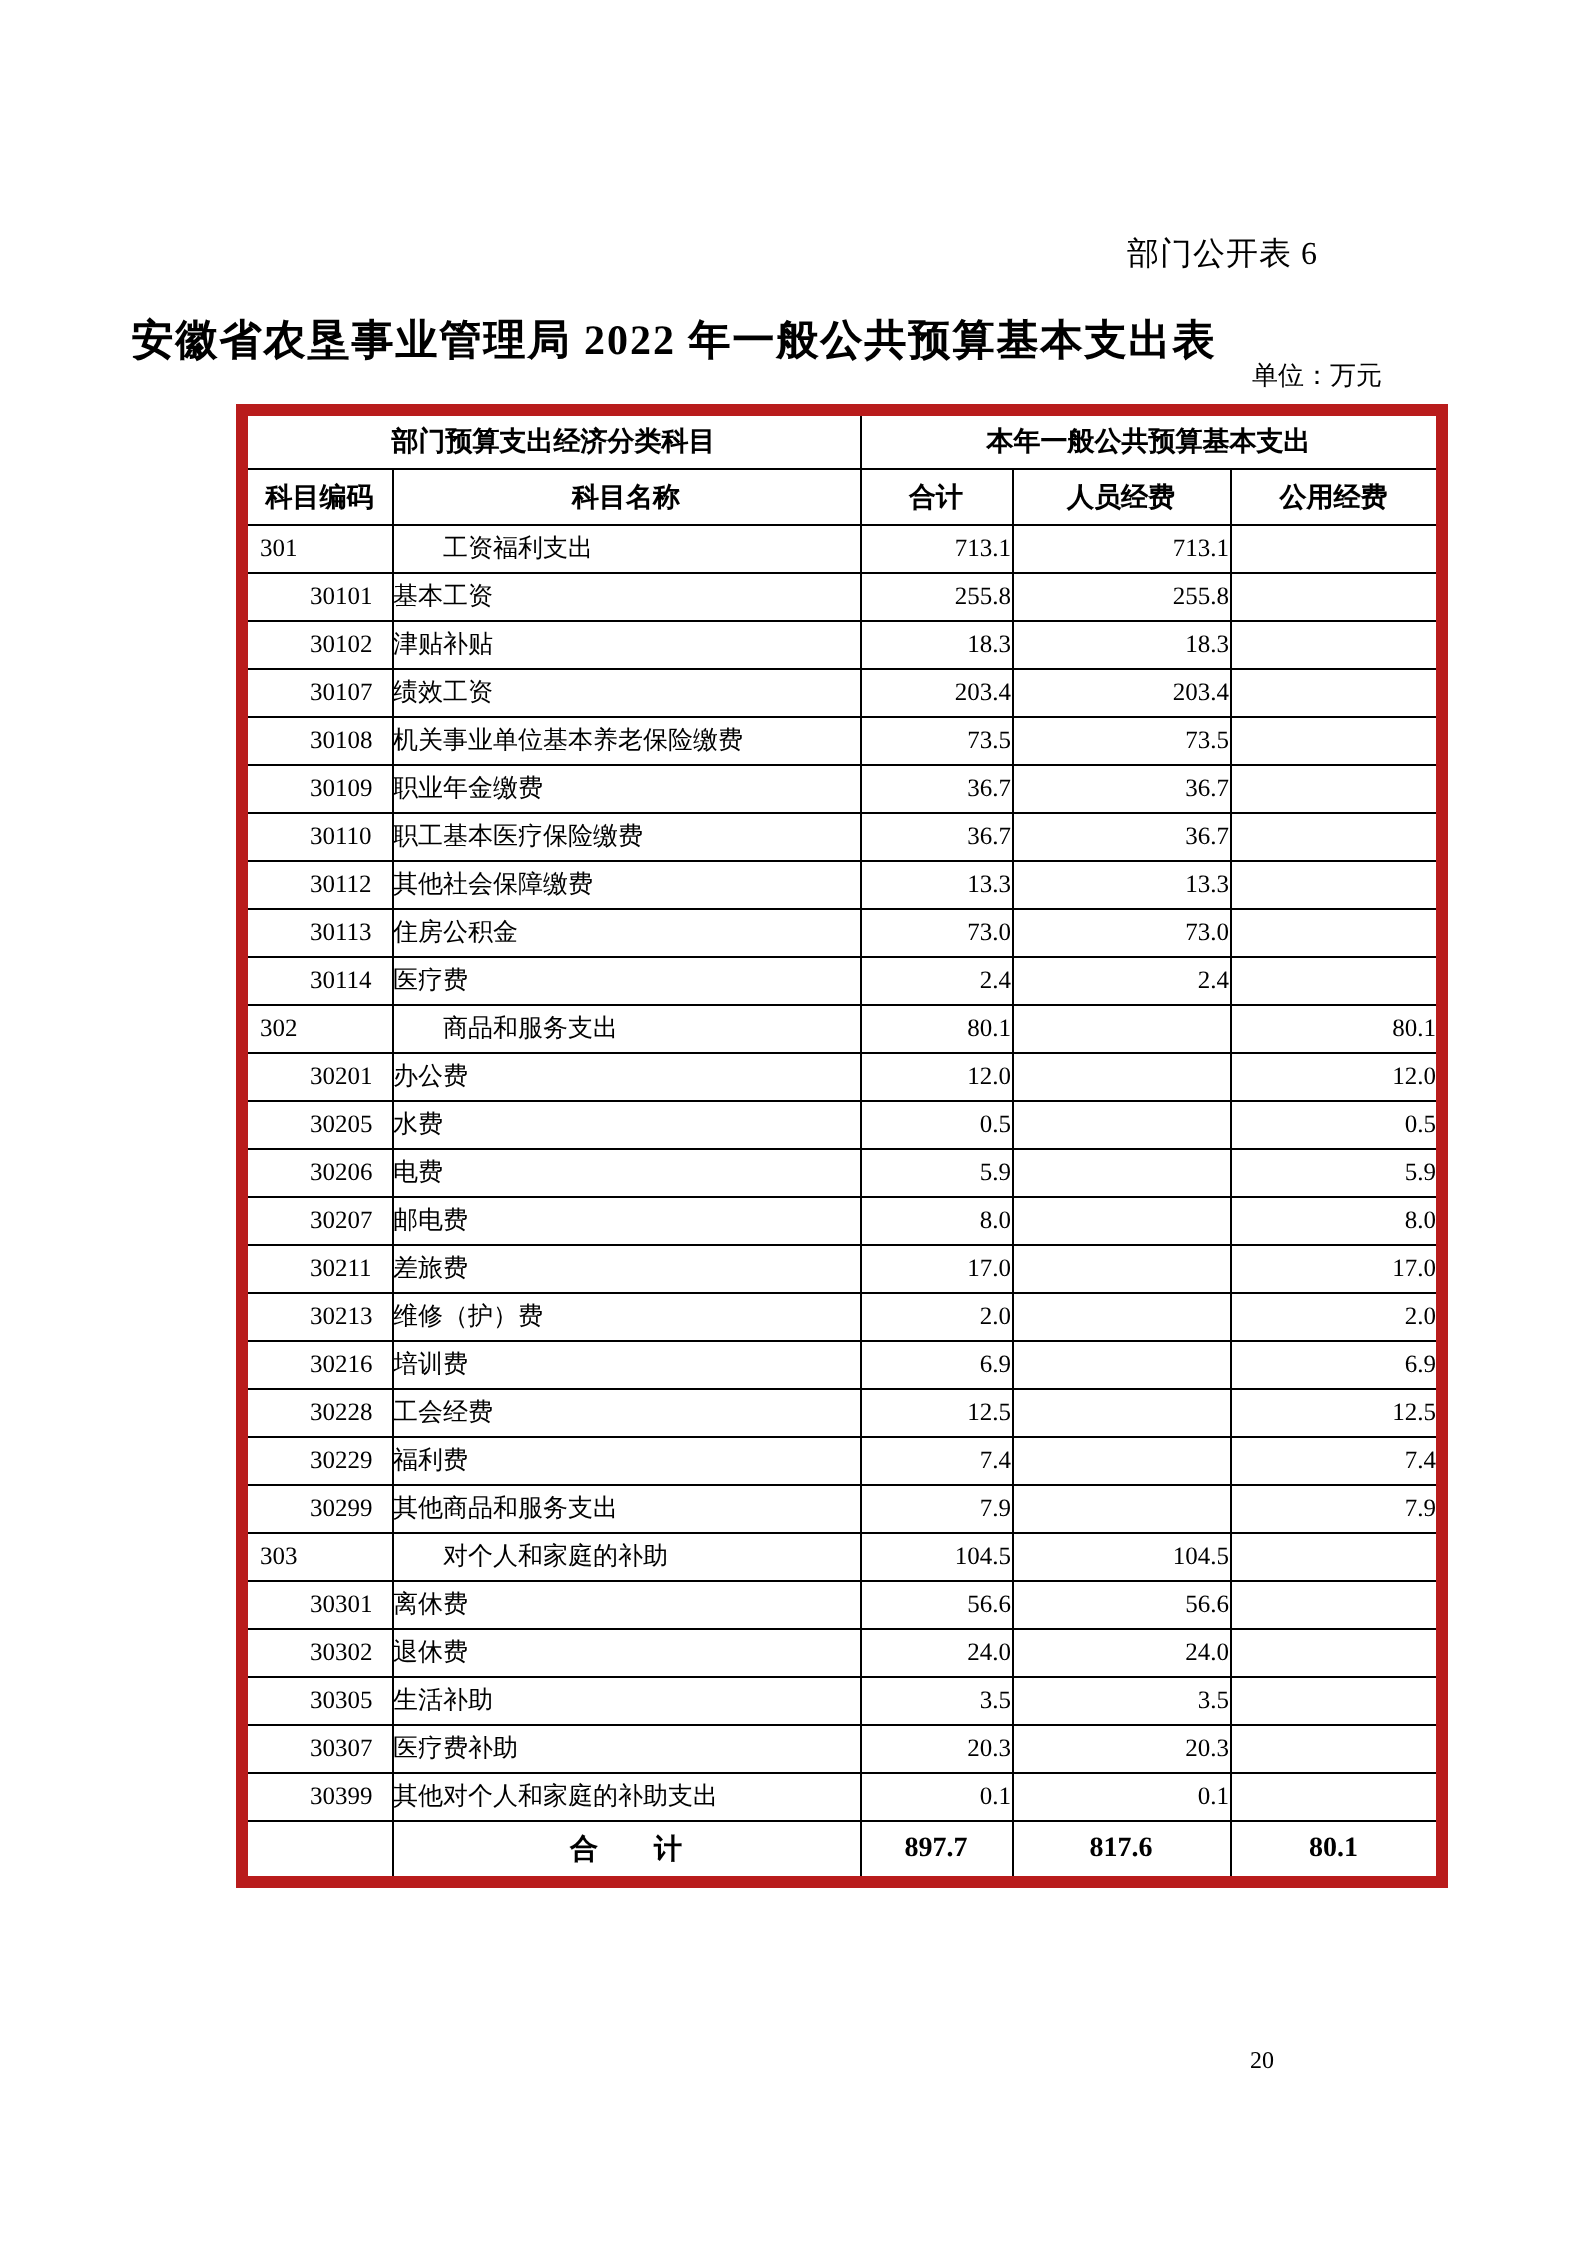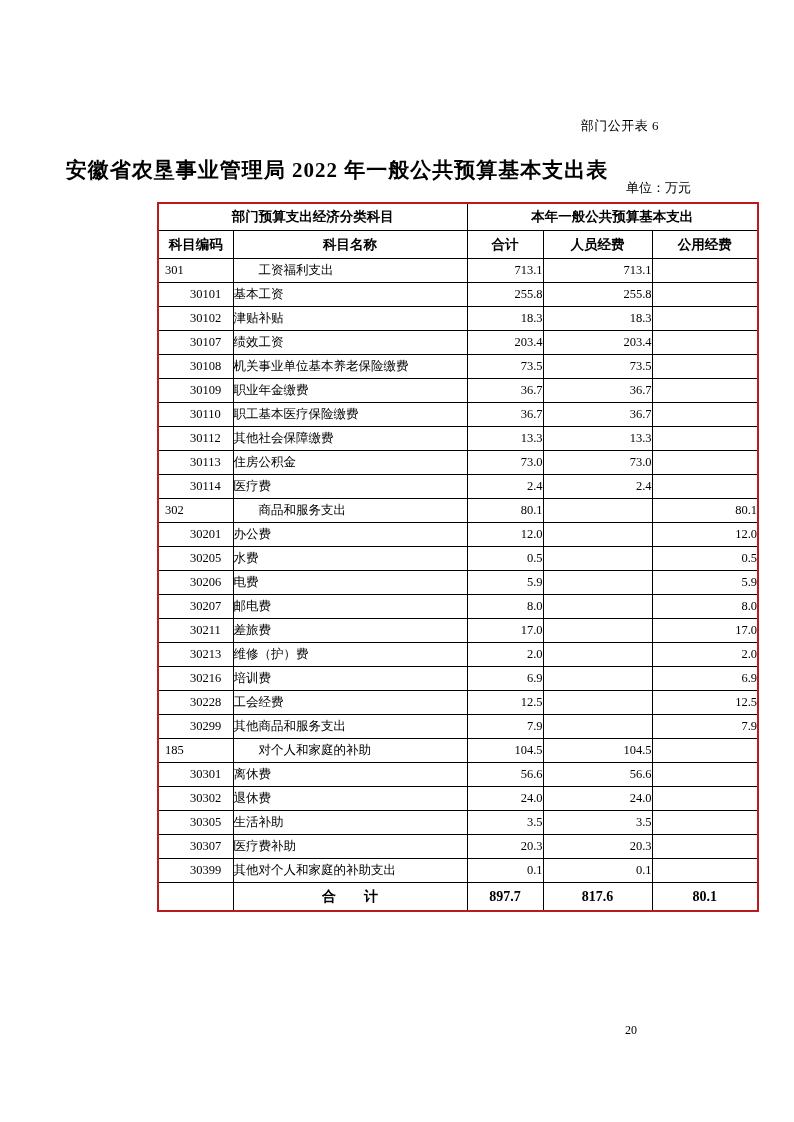--- a/index.html
+++ b/index.html
@@ -21,21 +21,21 @@
     height: 1122px;
     background: #ffffff;
     overflow: hidden;
   }
   .caption {
     position: absolute;
     top: 117px;
     left: 0;
     width: 659px;
     text-align: right;
-    font-size: 13px;
+    font-size: 16px;
     letter-spacing: 0.5px;
   }
   .title {
     position: absolute;
     top: 140px;
     left: 0;
     width: 642px;
     margin: 16px;
     text-align: center;
     font-size: 21px;
@@ -51,22 +51,21 @@
     text-align: right;
     font-size: 13px;
   }
   table.budget {
     position: absolute;
     top: 202px;
     left: 118px;
     width: 600px;
     border-collapse: collapse;
     table-layout: fixed;
-    border: 2px solid #b91c1c;
-    margin-left: 39px;
+    border: 6px solid #b91c1c;
   }
   table.budget th, table.budget td {
     border: 1px solid #000000;
     padding: 0;
     overflow: hidden;
     white-space: nowrap;
     vertical-align: middle;
   }
   thead th {
     font-size: 13.5px;
@@ -258,28 +257,35 @@
           <td class="num">6.9</td>
         </tr>
         <tr>
           <td class="code lv2">30228</td>
           <td class="name lv2">工会经费</td>
           <td class="num">12.5</td>
           <td class="num"></td>
           <td class="num">12.5</td>
         </tr>
         <tr>
+          <td class="code lv2">30229</td>
+          <td class="name lv2">福利费</td>
+          <td class="num">7.4</td>
+          <td class="num"></td>
+          <td class="num">7.4</td>
+        </tr>
+        <tr>
           <td class="code lv2">30299</td>
           <td class="name lv2">其他商品和服务支出</td>
           <td class="num">7.9</td>
           <td class="num"></td>
           <td class="num">7.9</td>
         </tr>
         <tr>
-          <td class="code lv1">185</td>
+          <td class="code lv1">303</td>
           <td class="name lv1">对个人和家庭的补助</td>
           <td class="num">104.5</td>
           <td class="num">104.5</td>
           <td class="num"></td>
         </tr>
         <tr>
           <td class="code lv2">30301</td>
           <td class="name lv2">离休费</td>
           <td class="num">56.6</td>
           <td class="num">56.6</td>

